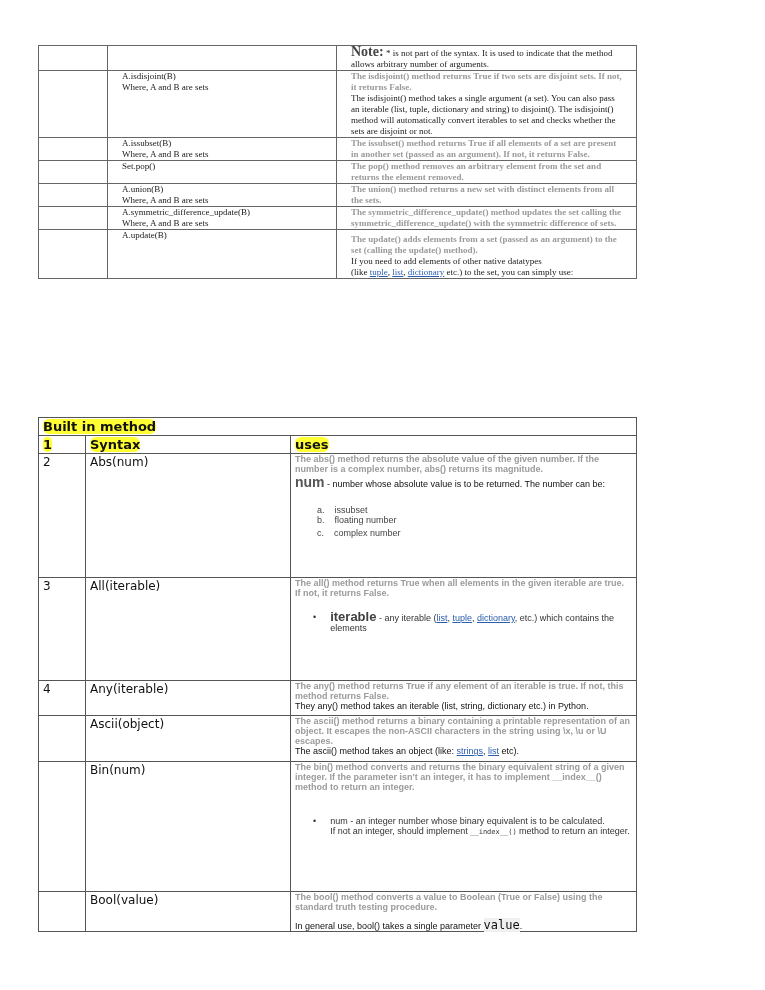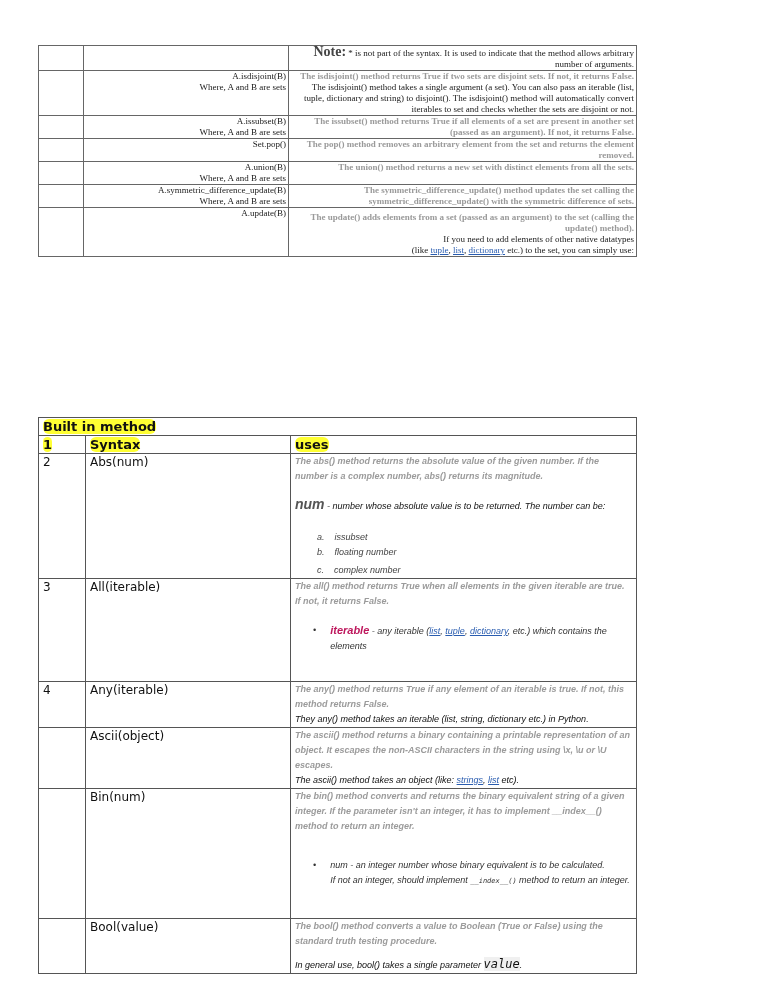--- a/index.html
+++ b/index.html
@@ -1,34 +1,34 @@
 <!DOCTYPE html>
 <html><head>
 <meta charset="utf-8">
 <style>
   html, body { margin:0; padding:0; background:#ffffff; }
   body { width:765px; height:990px; position:relative; overflow:hidden; }
   .t1 { position:absolute; left:38px; top:45px; width:599px; border-collapse:collapse;
         font-family:"Liberation Serif", serif; font-size:9px; line-height:11px; color:#1a1a1a; }
-  .t1 td { border:1px solid #666; vertical-align:top; padding:0 2px;text-align:right; }
+  .t1 td { border:1px solid #666; vertical-align:top; padding:0 14px; }
   .t1 .c1 { width:40px; }
   .t1 .c2 { width:200px; }
   .t1 .gray { color:#9a9a9a; font-weight:bold; }
   .note-big { font-size:14px; font-weight:bold; color:#444; }
   a.lnk { color:#2a5db0; text-decoration:underline; }
   .t2 { position:absolute; left:38px; top:417px; width:599px; border-collapse:collapse;
         font-family:"Liberation Sans", sans-serif; color:#111; }
   .t2 td { border:1px solid #555; vertical-align:top; padding:0 4px; }
   .t2 .calib { font-family:"DejaVu Sans", sans-serif; font-size:12px; line-height:17px; }
   .t2 .hdr { font-weight:bold; font-size:13px; }
   .hl { background:#ffff33;border-radius:6px; }
-  .t2 .desc { font-size:9px; line-height:15px;font-style:italic; }
+  .t2 .desc { font-size:9px; line-height:10px; }
   .t2 .g { color:#9b9b9b; font-weight:bold; }
   .big { font-size:14px; font-weight:bold; color:#555; }
-  .bigb { font-size:11px; font-weight:bold; color:#be185d; }
+  .bigb { font-size:13px; font-weight:bold; color:#404040; }
   .lst { margin:8px 0 0 22px; padding:0; list-style:none; }
   .lst li { display:flex; gap:10px; color:#444; }
   .bul { margin:14px 0 0 18px; display:flex; gap:14px; color:#333; }
   .mono { font-family:"DejaVu Sans Mono", monospace; font-size:7px; }
   .monob { font-family:"DejaVu Sans Mono", monospace; font-size:12px; background:#f0f0f0; }
 </style>
 </head>
 <body>
 
 <table class="t1">
@@ -111,21 +111,21 @@
   <tr>
     <td class="calib hdr" style="width:38px"><span class="hl">1</span></td>
     <td class="calib hdr" style="width:196px"><span class="hl">Syntax</span></td>
     <td class="calib hdr"><span class="hl">uses</span></td>
   </tr>
   <tr style="height:124px">
     <td class="calib">2</td>
     <td class="calib">Abs(num)</td>
     <td class="desc">
       <div class="g">The abs() method returns the absolute value of the given number. If the number is a complex number, abs() returns its magnitude.</div>
-      <div style="margin-top:13px"><span class="big">num</span><span> - number whose absolute value is to be returned. The number can be:</span></div>
+      <div style="margin-top:3px"><span class="big">num</span><span> - number whose absolute value is to be returned. The number can be:</span></div>
       <ul class="lst" style="margin-top:16px">
         <li>
               <span>a.</span>
               <span>issubset</span>
             </li>
         <li>
               <span>b.</span>
               <span>floating number</span>
             </li>
         <li style="margin-top:3px">

